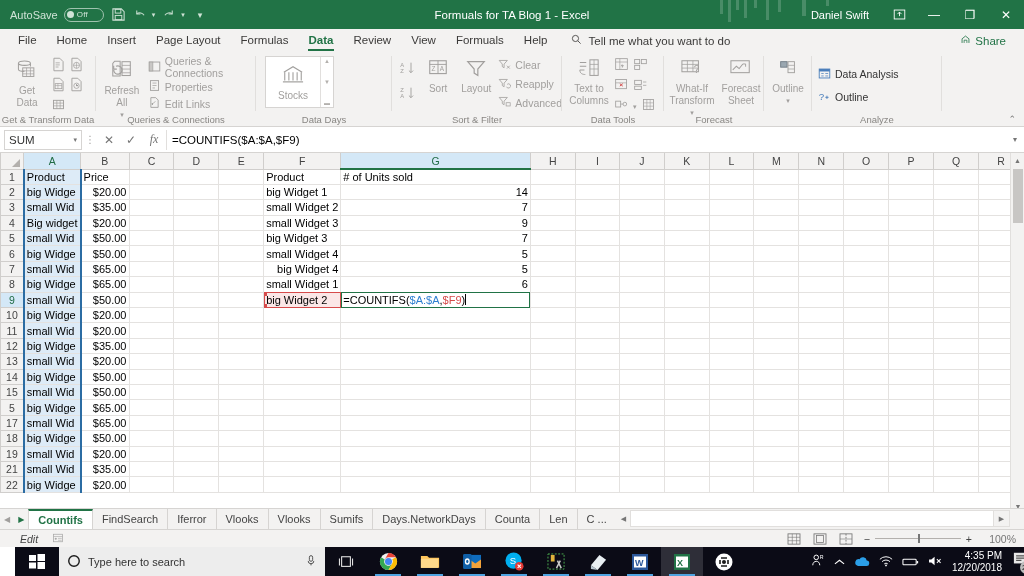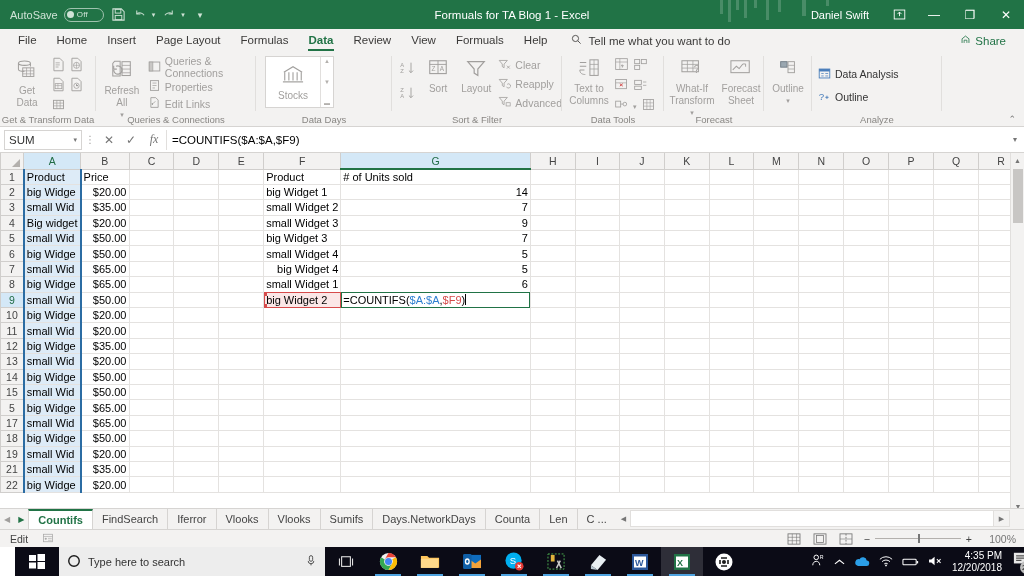--- a/index.html
+++ b/index.html
@@ -204,21 +204,21 @@
   .hs-right { position: absolute; right: 0; top: 0; width: 16px; height: 15px;
              display: flex; align-items: center; justify-content: center; font-size: 7px; color: #767676;
              background: #f3f2f1; border-left: 1px solid #e1dfdd;}
 
   
   .statusbar {
     position: absolute; top: 529px; left: 0; width: 1024px; height: 18px;
     background: #f3f2f1; border-top: 1px solid #d6d4d2;
     display: flex; align-items: center; font-size: 10.5px; color: #444;
   }
-  .sb-mode { padding-left: 10px; }
+  .sb-mode { padding-left: 20px; font-style: italic; }
   .sb-icon { padding-left: 14px; opacity: .6; }
   .sb-right { position: absolute; right: 8px; display: flex; align-items: center; gap: 10px; }
   .view-btn { width: 16px; height: 14px; display: flex; align-items: center; justify-content: center; }
   .zoom-slider { display: flex; align-items: center; gap: 5px; }
   .zs-line { width: 86px; height: 1px; background: #b3b0ad; position: relative; }
   .zs-knob { position: absolute; left: 43px; top: -4px; width: 2px; height: 9px; background: #767676; }
   .zoom-pct { width: 34px; text-align: right; color: #767676; }
 
   
   .taskbar {

